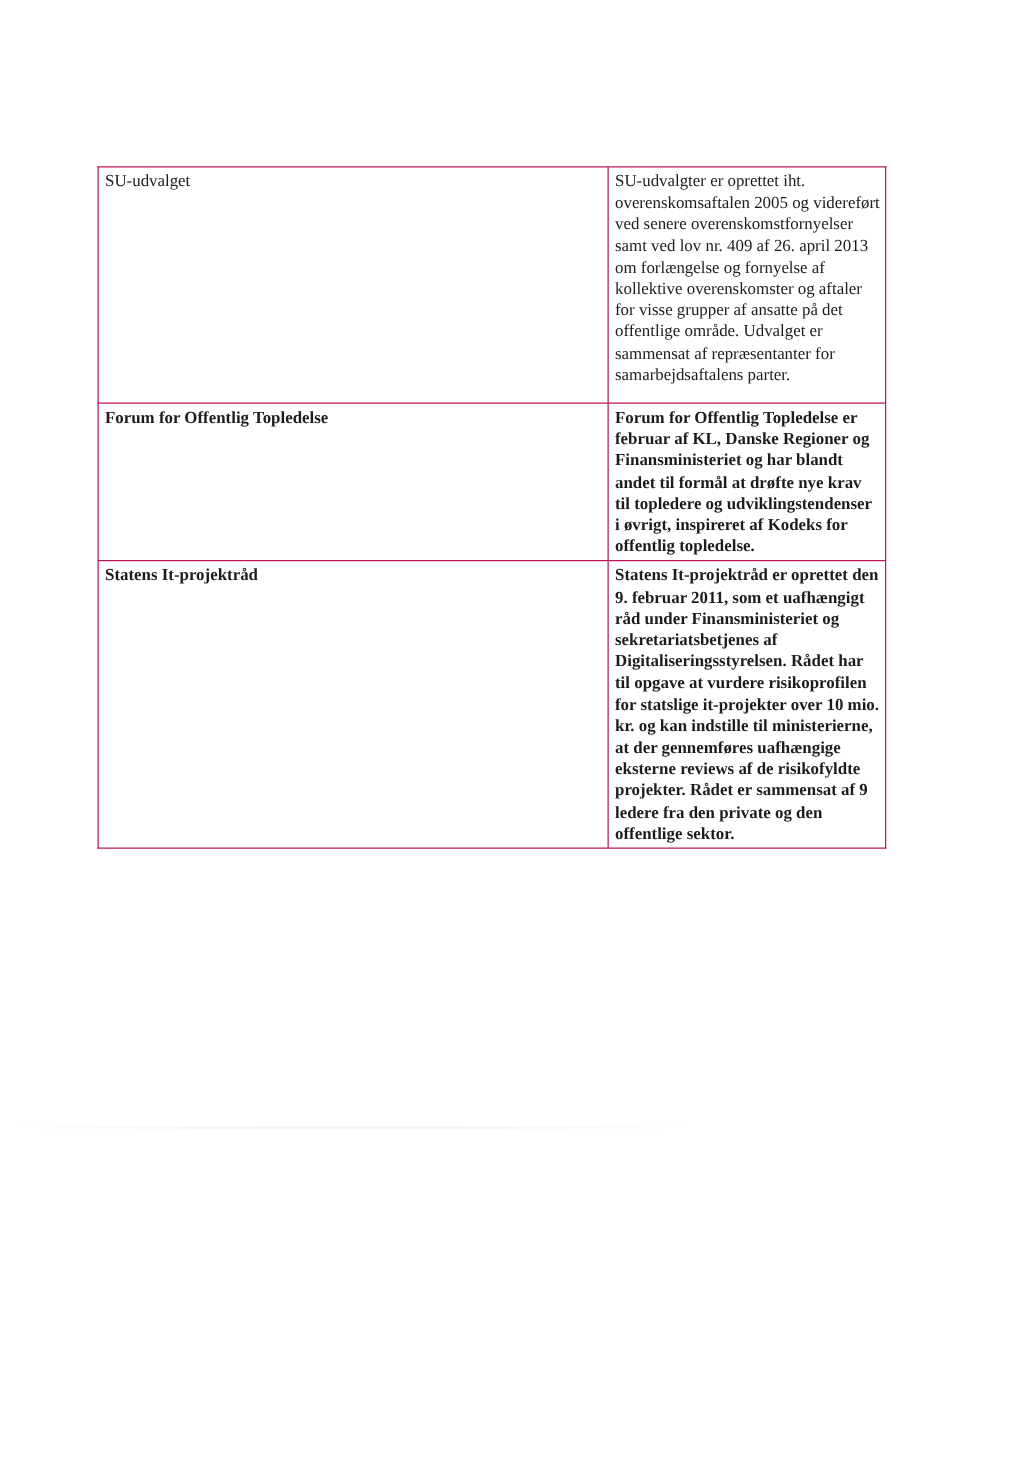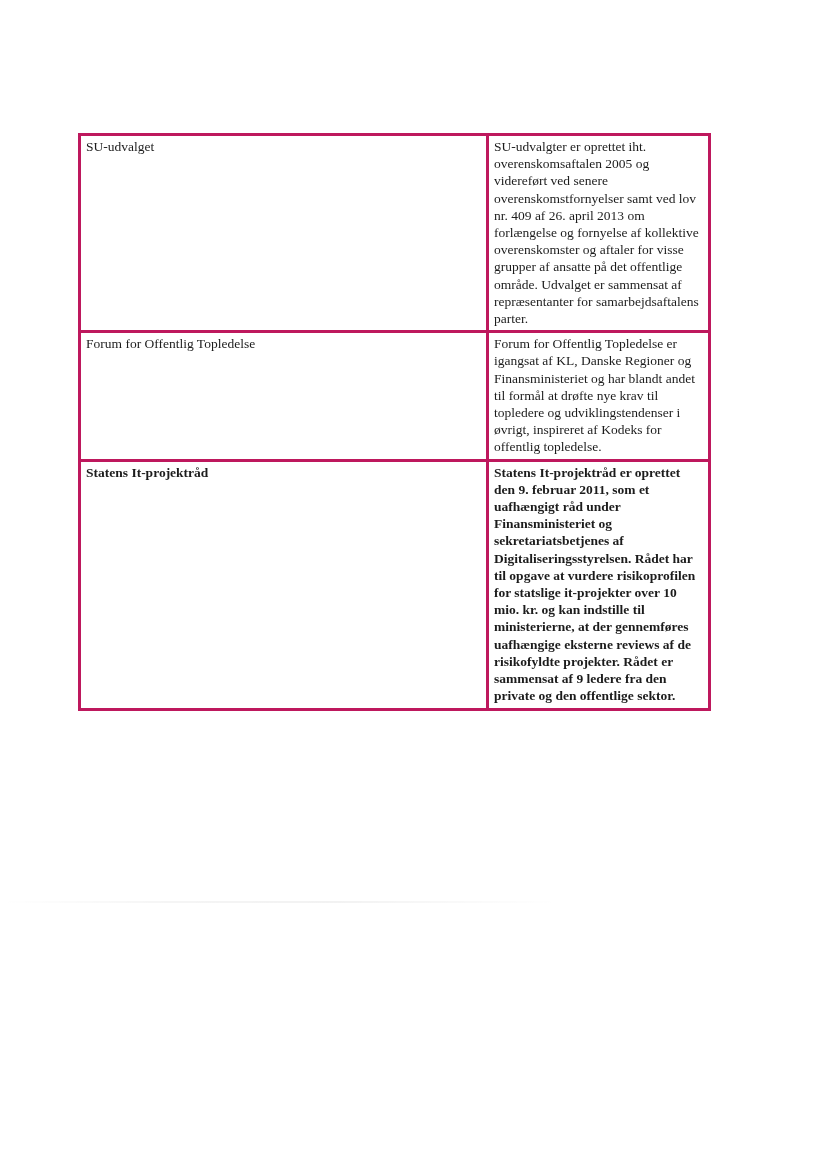--- a/index.html
+++ b/index.html
@@ -21,29 +21,29 @@
     position: absolute;
     left: 78px;
     top: 133px;
     width: 630px;
     border-collapse: collapse;
     table-layout: fixed;
     font-size: 13.5px;
     line-height: 17.2px;
   }
   .doc-table td {
-    border: 3px solid #be185d;
+    border: 1px solid #be185d;
     vertical-align: top;
     padding: 2px 4px 3px 5px;
     word-wrap: break-word;
   }
   .doc-table col.col-label { width: 408px; }
   .doc-table col.col-desc  { width: 222px; }
   .doc-table tr.row-1 { height: 189px; }
-  .doc-table tr.row-2 { height: 125px; }
+  .doc-table tr.row-2 { height: 125px; font-weight: bold; }
   .doc-table tr.row-3 { height: 220px; font-weight: bold; }
   .label-cell {
     white-space: nowrap;
     overflow: hidden;
   }
   .desc-cell {
     padding-right: 3px;
     margin-left: 12px;
   }
   
@@ -67,21 +67,21 @@
       <col class="col-label">
       <col class="col-desc">
     </colgroup>
     <tbody>
       <tr class="row-1">
         <td class="label-cell">SU-udvalget</td>
         <td class="desc-cell">SU-udvalgter er oprettet iht. overenskomsaftalen 2005 og videreført ved senere overenskomstfornyelser samt ved lov nr. 409 af 26. april 2013 om forlængelse og fornyelse af kollektive overenskomster og aftaler for visse grupper af ansatte på det offentlige område. Udvalget er sammensat af repræsentanter for samarbejdsaftalens parter.</td>
       </tr>
       <tr class="row-2">
         <td class="label-cell">Forum for Offentlig Topledelse</td>
-        <td class="desc-cell">Forum for Offentlig Topledelse er igangsat af KL, Danske Regioner og Finansministeriet og har blandt andet til formål at drøfte nye krav til topledere og udviklingstendenser i øvrigt, inspireret af Kodeks for offentlig topledelse.</td>
+        <td class="desc-cell">Forum for Offentlig Topledelse er februar af KL, Danske Regioner og Finansministeriet og har blandt andet til formål at drøfte nye krav til topledere og udviklingstendenser i øvrigt, inspireret af Kodeks for offentlig topledelse.</td>
       </tr>
       <tr class="row-3">
         <td class="label-cell">Statens It-projektråd</td>
         <td class="desc-cell">Statens It-projektråd er oprettet den 9. februar 2011, som et uafhængigt råd under Finansministeriet og sekretariatsbetjenes af Digitaliseringsstyrelsen. Rådet har til opgave at vurdere risikoprofilen for statslige it-projekter over 10 mio. kr. og kan indstille til ministerierne, at der gennemføres uafhængige eksterne reviews af de risikofyldte projekter. Rådet er sammensat af 9 ledere fra den private og den offentlige sektor.</td>
       </tr>
     </tbody>
   </table>
 
   <div class="scan-artifact"></div>
 

